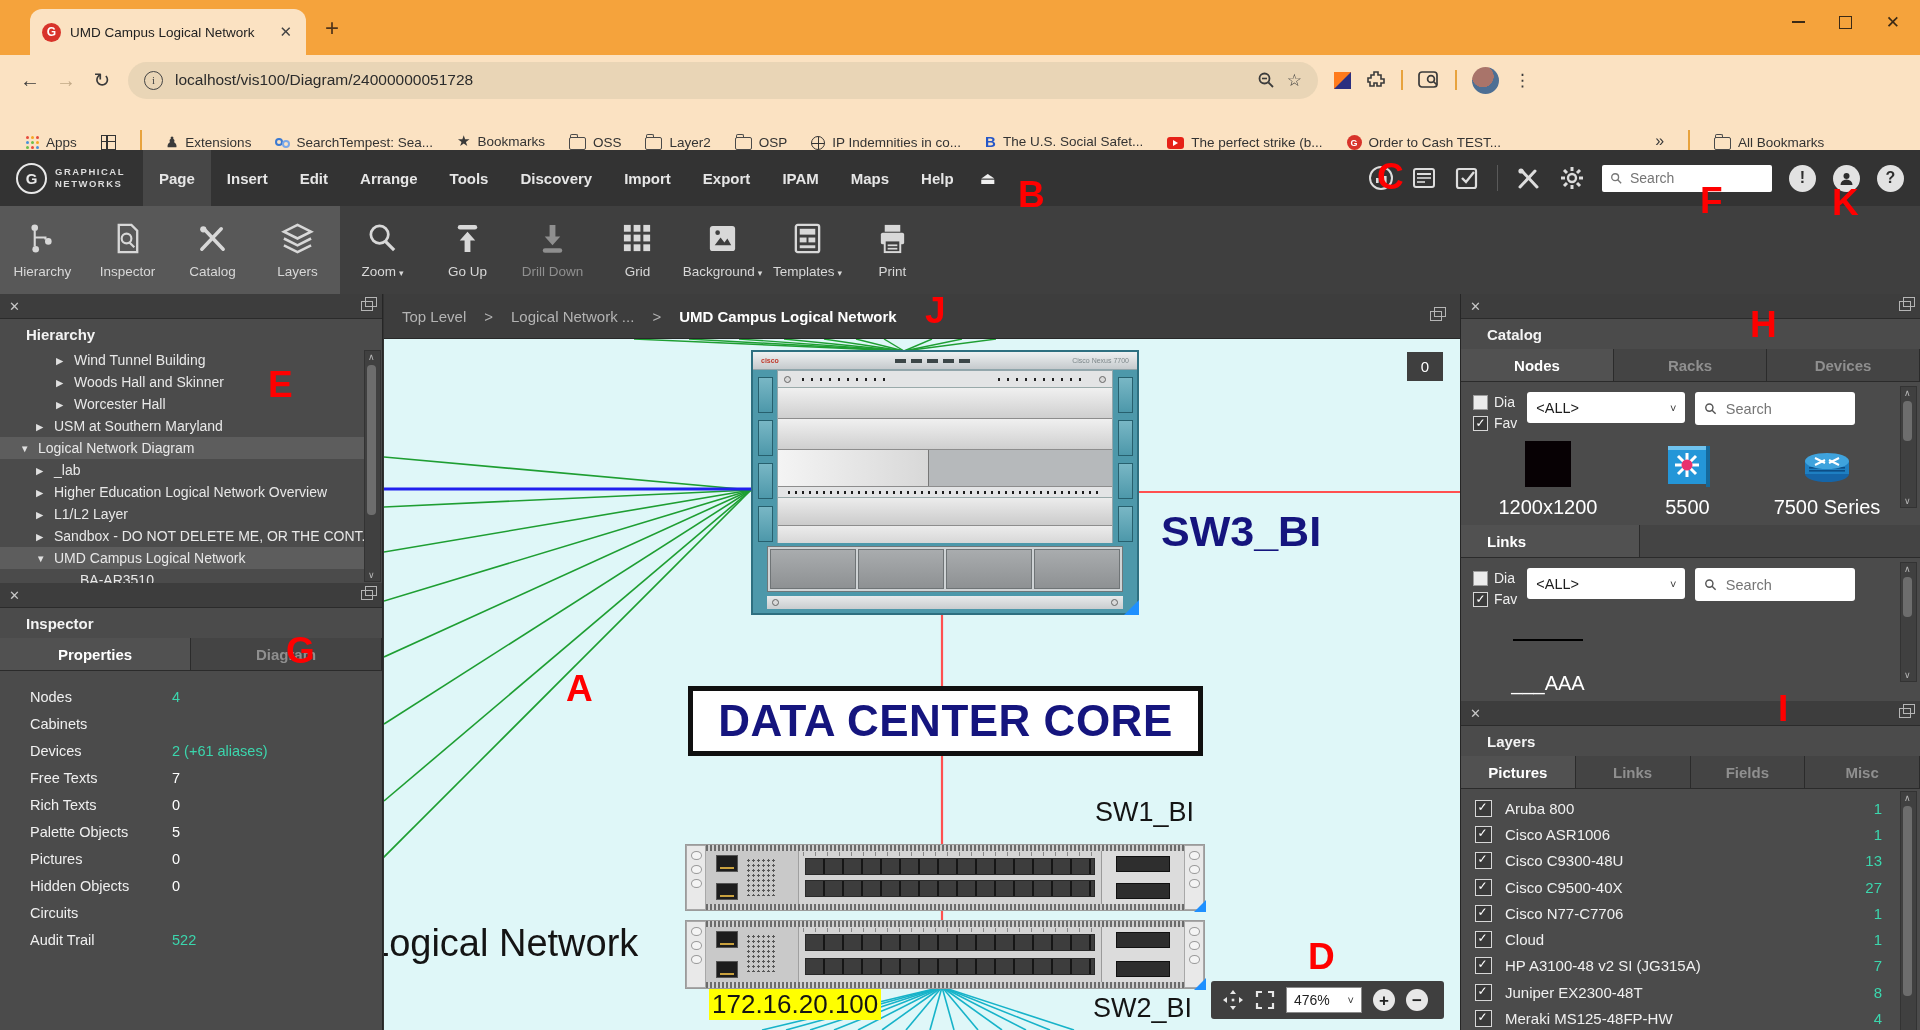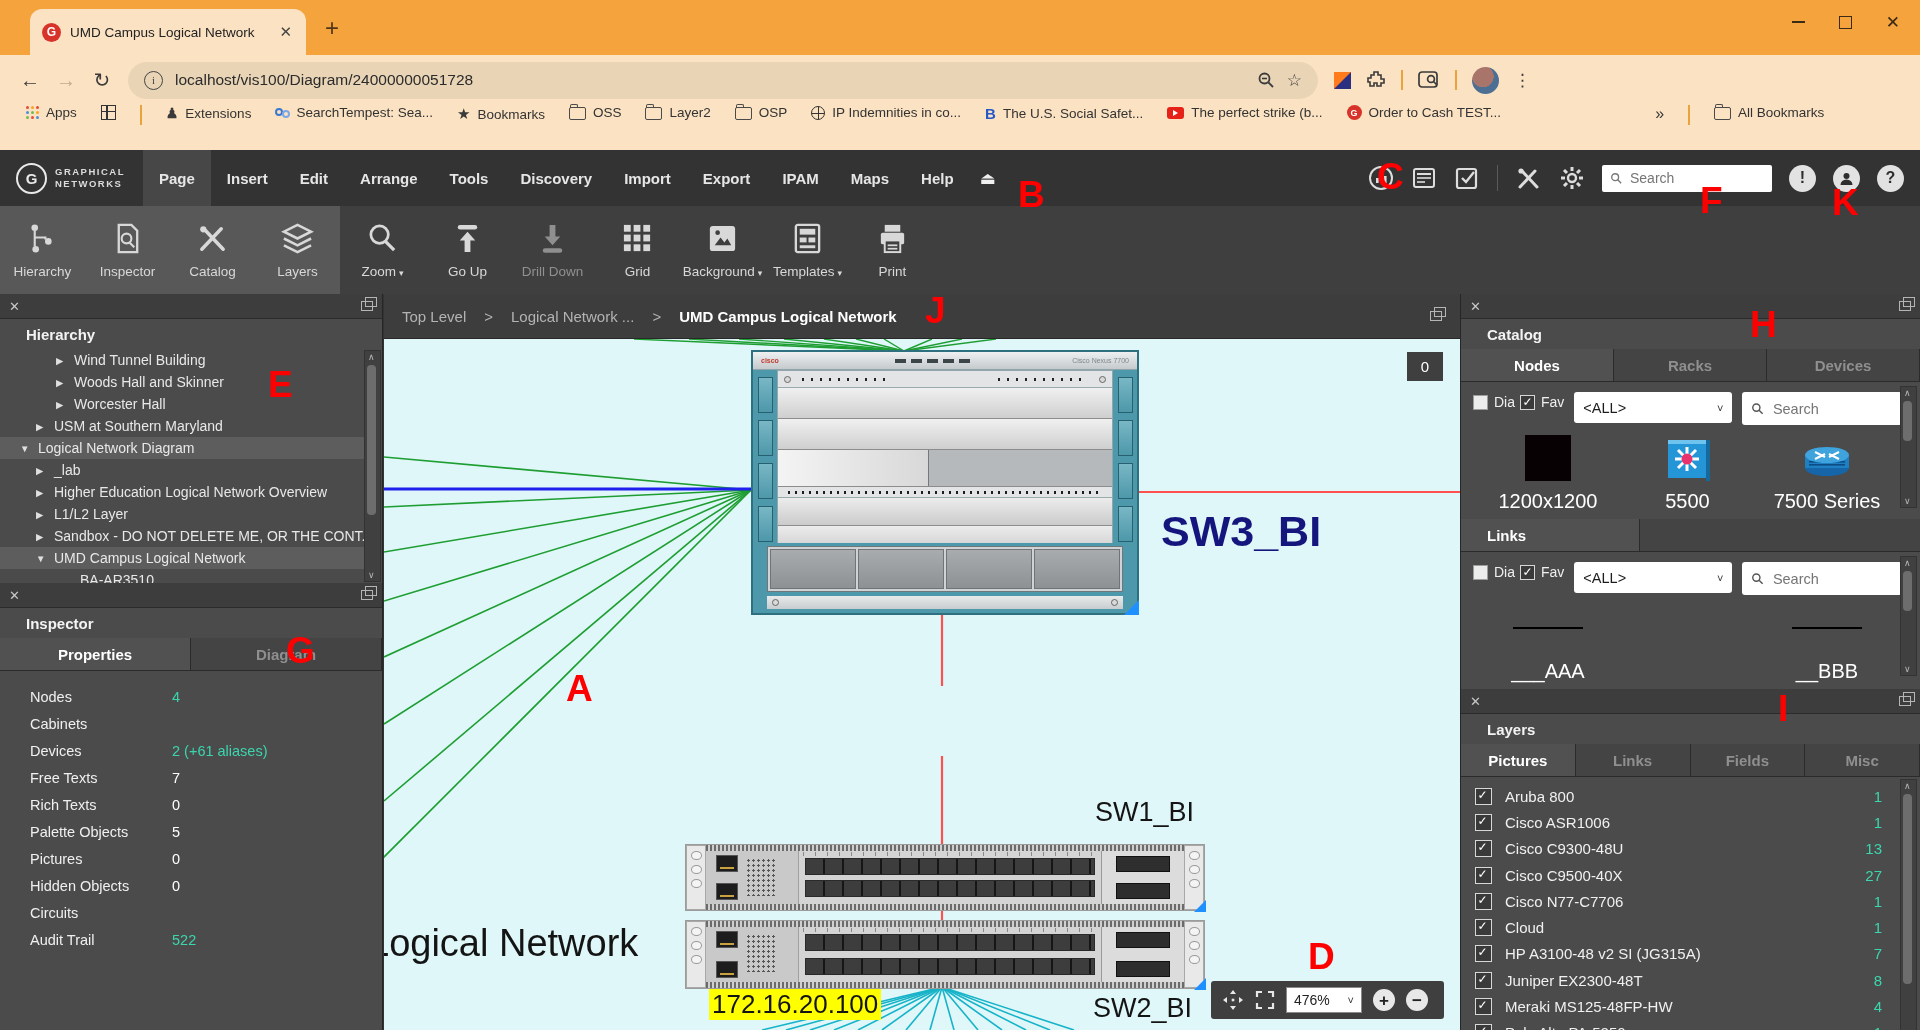--- a/index.html
+++ b/index.html
@@ -20,21 +20,21 @@
   .navbtn.dis{color:#c2a987;}
   .urlpill{height:37px;width:1190px;margin-left:8px;background:#E9D5B6;border-radius:19px;display:flex;align-items:center;padding:0 16px;gap:12px;box-sizing:border-box;}
   .info-ic{width:17px;height:17px;border-radius:50%;border:1.5px solid #444;color:#444;font-size:11px;display:flex;align-items:center;justify-content:center;font-family:"Liberation Serif",serif;}
   .urltext{font-size:15.5px;color:#2b2b2b;flex:1;white-space:nowrap;overflow:hidden;}
   .pill-ic{color:#3b3b3b;font-size:17px;}
   .chromeics{display:flex;align-items:center;gap:15px;margin-left:16px;}
   .ext-sq{width:17px;height:17px;background:linear-gradient(135deg,#ff7b1c 49%,#2b2f80 51%);}
   .vbar-or{width:2px;height:20px;background:#E8A33D;}
   .avatar{width:27px;height:27px;border-radius:50%;background:radial-gradient(circle at 40% 35%,#a9746a 0 45%,#4d6f94 46% 100%);}
   .kebab{color:#3a3a3a;font-size:17px;letter-spacing:0;}
-  .bookmarks{position:absolute;top:105px;left:0;width:100%;height:45px;background:#FBE2C2;display:flex;align-items:flex-start;gap:24px;padding-left:26px;box-sizing:border-box;font-size:13.5px;color:#333;}
+  .bookmarks{position:absolute;top:105px;left:0;width:100%;height:45px;background:#FBE2C2;display:flex;align-items:flex-end;gap:24px;padding-left:26px;box-sizing:border-box;font-size:13.5px;color:#333;}
   .bm{display:flex;align-items:center;gap:7px;white-space:nowrap;}
   .dots9{width:13px;height:13px;position:relative;}
   .dots9 i{position:absolute;width:3px;height:3px;border-radius:50%;background:#e33;}
   .gridic{width:13px;height:13px;border:1.5px solid #333;position:relative;}
   .gridic::before{content:'';position:absolute;left:4.5px;top:0;bottom:0;width:1.5px;background:#333;}
   .gridic::after{content:'';position:absolute;top:4.5px;left:0;right:0;height:1.5px;background:#333;}
   .folder{width:15px;height:11px;border:1.5px solid #4a4a4a;border-radius:2px;position:relative;margin-top:2px;}
   .folder::before{content:'';position:absolute;top:-4px;left:0;width:6px;height:2.5px;border:1.5px solid #4a4a4a;border-bottom:none;border-radius:2px 2px 0 0;}
   .star-g{color:#3a3a3a;font-size:15px;}
   .puz-d{color:#3a3a3a;font-size:14px;font-weight:bold;}
@@ -152,21 +152,21 @@
   .prow.t{top:7px;}.prow.b{bottom:7px;}
   .uplink{width:82px;border-left:1px solid #9a9a9a;background:#dcdcdc;position:relative;}
   .uplink i{position:absolute;left:14px;width:52px;height:14px;background:#2e2e2e;border:1px solid #111;}
   .sw .bluehandle{border-left-width:12px;border-bottom-width:12px;}
   
   .zoomctl{position:absolute;left:827px;top:642px;width:233px;height:38px;background:#3f3f3f;border-radius:3px;display:flex;align-items:center;gap:11px;padding:0 11px;box-sizing:border-box;}
   .zsel{width:76px;height:26px;background:#fff;border:1px solid #8a8a8a;display:flex;align-items:center;justify-content:space-between;padding:0 7px;font-size:14px;color:#222;box-sizing:border-box;}
   .zbtn{width:22px;height:22px;border-radius:50%;background:#e8e8e8;color:#222;display:flex;align-items:center;justify-content:center;font-size:17px;font-weight:bold;line-height:1;}
   
   .filter{display:flex;align-items:flex-start;gap:10px;padding:10px 10px 6px 12px;position:relative;}
-  .chkcol{display:flex;flex-direction:row;gap:5px;padding-top:2px;}
+  .chkcol{display:flex;flex-direction:column;gap:5px;padding-top:2px;}
   .chk{display:flex;align-items:center;gap:6px;font-size:14px;color:#eee;}
   .box{width:15px;height:15px;background:#ececec;border:1px solid #9d9d9d;box-sizing:border-box;position:relative;}
   .box.checked{background:#3a3a3a;border-color:#d7d7d7;}
   .box.checked::after{content:'✓';color:#fff;font-size:12px;position:absolute;left:1.5px;top:-1px;}
   .sel{width:158px;height:31px;background:#fff;border-radius:3px;display:flex;align-items:center;justify-content:space-between;padding:0 9px;font-size:14.5px;color:#1d1d1d;box-sizing:border-box;}
   .selchev{font-size:11px;color:#333;}
   .srch{width:160px;height:33px;background:#fff;border-radius:3px;display:flex;align-items:center;gap:7px;padding:0 9px;box-sizing:border-box;}
   .srch input{border:0;outline:0;width:100%;font-size:14.5px;color:#333;background:transparent;font-family:"Liberation Sans",sans-serif;}
   .items{display:flex;justify-content:space-between;padding:4px 34px 6px 28px;position:relative;}
   .citem{width:118px;display:flex;flex-direction:column;align-items:center;gap:9px;color:#fff;font-size:20px;}
@@ -759,20 +759,21 @@
               </div>
             <div class="ch-bstrip">
                 <span class="screw"></span>
                 <span class="screw"></span>
               </div>
           </div>
           <div class="bluehandle"></div>
         </div>
 
         <div class="navylbl" style="left:777px;top:168px;font-size:43px;">SW3_BI</div>
+        <div class="dccbox">DATA CENTER CORE</div>
         <div class="blklbl" style="left:711px;top:458px;font-size:27px;">SW1_BI</div>
 
         <div class="sw" style="top:505px;">
           <div class="ear l">
               <i></i>
               <i></i>
               <i></i>
             </div>
             <div class="ear r">
               <i></i>
@@ -984,26 +985,20 @@
               <div class="vthumb" style="top:14px;height:40px;"></div>
             </div>
         </div>
         <div class="items">
           <div class="citem">
               <span class="line-sw">
                 <i style="width:70px;height:2px;background:#000;"></i>
               </span>
               <span>___AAA</span>
             </div>
-          <div class="citem">
-              <span class="line-sw">
-                <i style="width:70px;height:2px;background:#000;"></i>
-              </span>
-              <span>__BBB</span>
-            </div>
         </div>
       </div>
 
       <div>
         <div class="minibar">
           <span class="x-ic">✕</span>
           <span class="pop-ic"></span>
         </div>
         <div class="ptitle">Layers</div>
         <div class="tabs">

